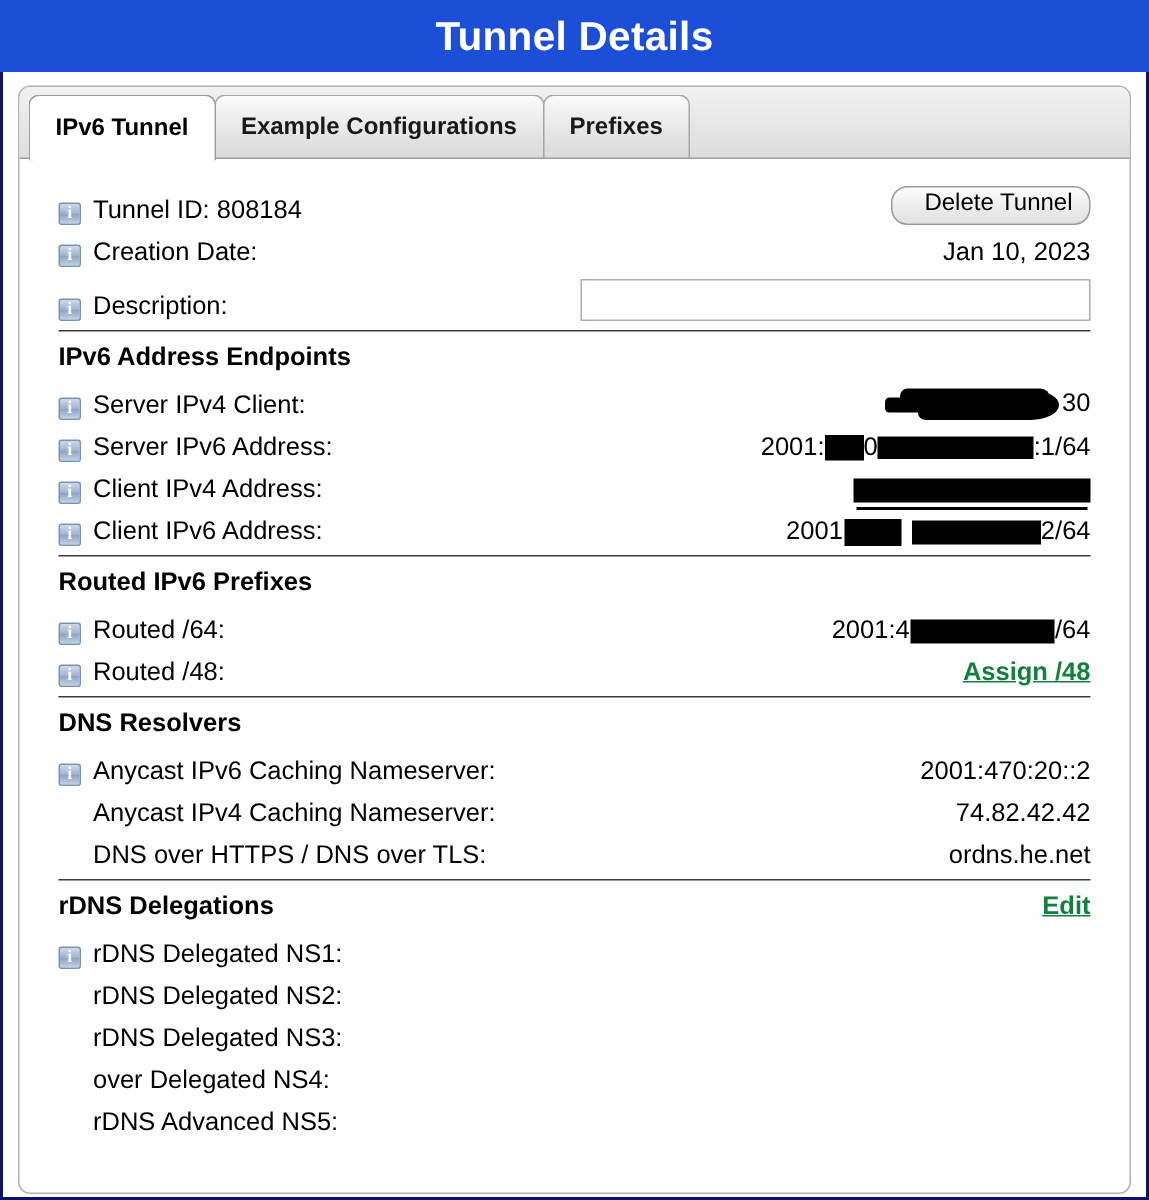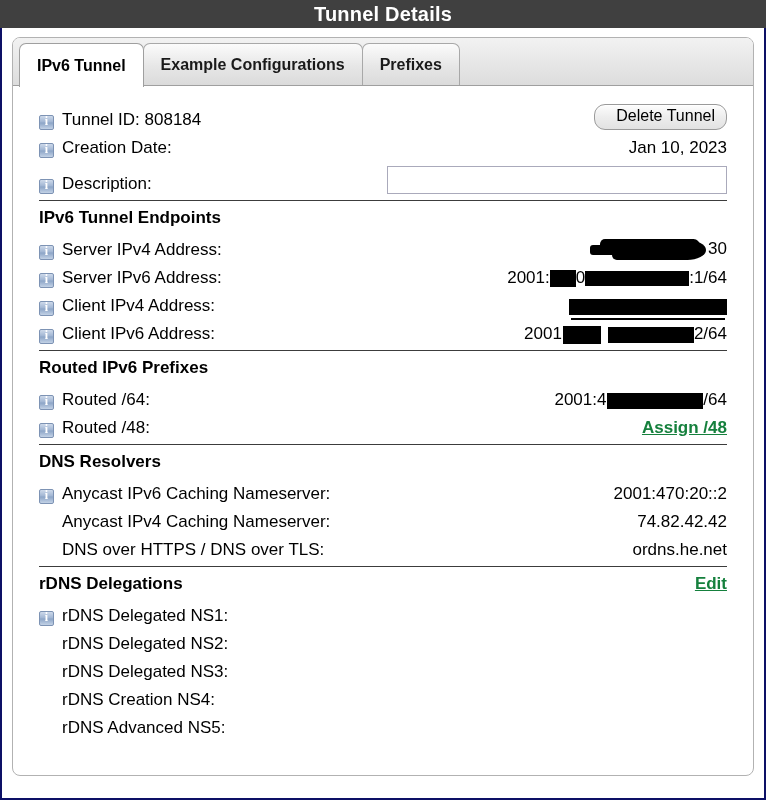--- a/index.html
+++ b/index.html
@@ -21,24 +21,24 @@
     height: 800px;
     box-sizing: border-box;
     border-left: 2px solid #0d1066;
     border-right: 2px solid #0d1066;
     border-bottom: 2px solid #0d1066;
     background: #ffffff;
   }
 
   
   .titlebar {
-    height: 28px;
-    background: #404040;
+    height: 48px;
+    background: #1d4ed8;
     color: #ffffff;
-    font-size: 20px;
+    font-size: 27px;
     font-weight: bold;
     display: flex;
     align-items: center;
     justify-content: center;
     letter-spacing: 0.2px;
     margin: 0 -2px;
   }
 
   
   .tabwrap {
@@ -274,25 +274,25 @@
       <div class="row" style="min-height:36px">
         <span class="ico"></span>
         <span class="lbl">Description:</span>
         <span class="val">
           <input class="txtinput" type="text" placeholder="" style="">
         </span>
       </div>
 
       <div class="hr"></div>
 
-      <div class="sechead">IPv6 Tunnel Endpoints</div>
-
-      <div class="row">
-        <span class="ico"></span>
-        <span class="lbl">Server IPv4 Address:</span>
+      <div class="sechead">IPv6 Address Endpoints</div>
+
+      <div class="row">
+        <span class="ico"></span>
+        <span class="lbl">Server IPv4 Client:</span>
         <span class="val">
           <span class="blob">
             <i class="b1"></i><i class="b2"></i><i class="b3"></i><i class="b4"></i>
           </span><span>30</span>
         </span>
       </div>
 
       <div class="row">
         <span class="ico"></span>
         <span class="lbl">Server IPv6 Address:</span>
@@ -379,21 +379,21 @@
       </div>
 
       <div class="row nsrow">
         <span class="ico blank"></span>
         <span class="lbl">rDNS Delegated NS3:</span>
         <span class="val"></span>
       </div>
 
       <div class="row nsrow">
         <span class="ico blank"></span>
-        <span class="lbl">rDNS Creation NS4:</span>
+        <span class="lbl">over Delegated NS4:</span>
         <span class="val"></span>
       </div>
 
       <div class="row nsrow">
         <span class="ico blank"></span>
         <span class="lbl">rDNS Advanced NS5:</span>
         <span class="val"></span>
       </div>
 
     </div>

